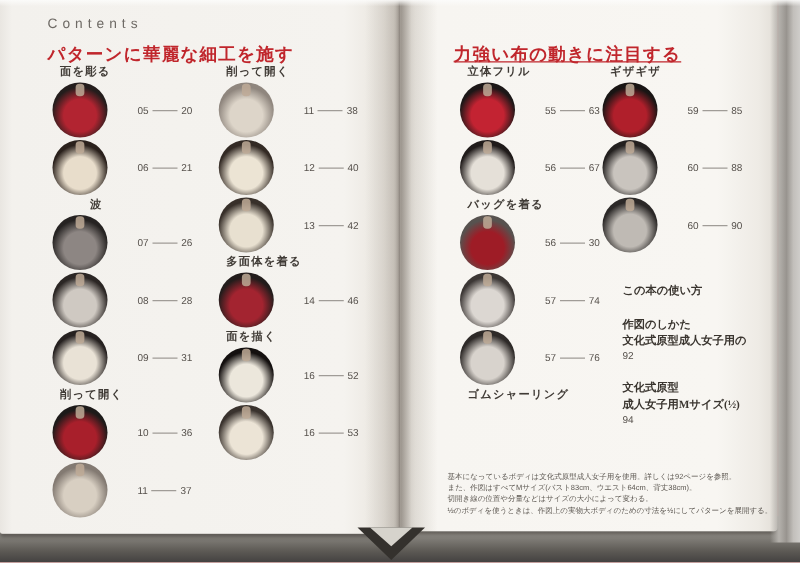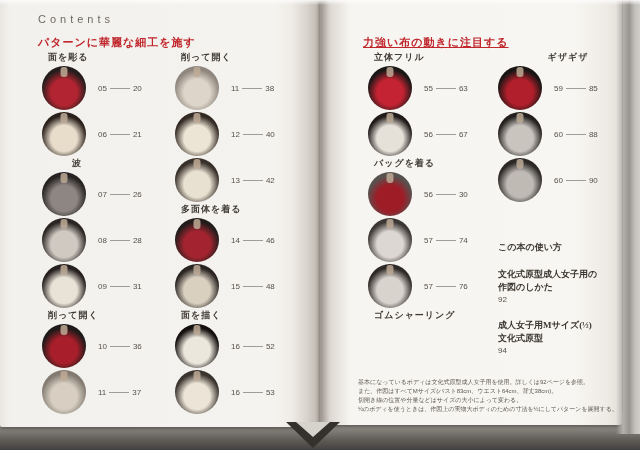--- a/index.html
+++ b/index.html
@@ -1,17 +1,17 @@
 <!DOCTYPE html>
 <html><head>
 <meta charset="utf-8">
 <style>
   html,body{margin:0;padding:0;background:#b8b5b0;}
   .stage{position:relative;width:640px;height:450px;overflow:hidden;
-         background:#14532d;font-family:"Liberation Sans",sans-serif;}
+         background:#fca5a5;font-family:"Liberation Sans",sans-serif;}
   
   .bottom-shadow{position:absolute;left:0;right:0;top:413px;bottom:0;
     background:linear-gradient(to bottom,#aeaba5 0%,#908d87 35%,#5d5a55 75%,#434140 100%);}
   .page{position:absolute;top:0;}
   .page.left{left:0;width:320px;height:427px;border-radius:0 0 4px 2px;
     background:linear-gradient(to right,#e9e6e1 0%,#f3f1ed 3%,#f5f3ef 86%,#e9e5de 96%,#d7d2ca 100%);
     box-shadow:0 2px 3px rgba(40,35,30,.45);}
   .page.right{left:320px;width:302px;height:425px;border-radius:0 0 3px 4px;
     background:linear-gradient(to right,#d4cfc7 0%,#eeebe5 4%,#f7f5f1 10%,#f8f6f2 84%,#eeebe5 95%,#e1ddd6 100%);
     box-shadow:0 2px 3px rgba(40,35,30,.45);}
@@ -20,38 +20,38 @@
   .right-edge{position:absolute;left:616px;top:0;width:24px;height:434px;
     background:linear-gradient(to right,rgba(150,146,140,0) 0%,#b4b1ac 30%,#98948f 55%,#c2bfbb 78%,#cfcdca 100%);}
   .top-edge{position:absolute;left:0;top:0;width:640px;height:5px;
     background:linear-gradient(to bottom,rgba(252,252,251,.9),rgba(252,252,251,0));}
   .gutter-v-dark{position:absolute;left:286px;top:422px;width:0;height:0;
     border-left:27px solid transparent;border-right:27px solid transparent;border-top:26px solid #34312d;}
   .gutter-v-light{position:absolute;left:296px;top:422px;width:0;height:0;
     border-left:17px solid transparent;border-right:17px solid transparent;border-top:15px solid #d6d3cc;}
   
   .contents-title{position:absolute;left:38px;top:13px;font-size:11px;letter-spacing:4px;color:#6e6a65;}
-  .section-heading{position:absolute;top:35px;font-size:11px;font-weight:bold;color:#c0262c;
+  .section-heading{position:absolute;top:35px;font-size:14px;font-weight:bold;color:#c0262c;
     font-family:"Liberation Serif",serif;letter-spacing:1px;text-align:center;}
   .page.left  .section-heading{left:38px;}
   .page.right .section-heading{left:43px;text-decoration:underline;}
   .toc-col{position:absolute;top:52px;width:134px;}
-  #col-l0{left:42px;} #col-l1{left:175px;} #col-r0{left:48px;} #col-r1{left:178px;text-align:center;}
+  #col-l0{left:42px;} #col-l1{left:175px;} #col-r0{left:48px;} #col-r1{left:162px;}
   .group-label{font-size:9px;font-weight:bold;color:#403b36;font-family:"Liberation Serif",serif;
     height:10px;line-height:10px;margin:0 0 4px 6px;letter-spacing:1px;white-space:nowrap;}
   .group:not(:first-child) .group-label{margin-top:2px;}
   .group-label.indent{margin-left:30px;}
   .toc-item{display:flex;align-items:center;height:44px;margin-bottom:2px;}
   .thumb{position:relative;width:44px;height:44px;flex:0 0 44px;border-radius:50%;
     background:radial-gradient(circle at 50% 60%,var(--fg) 0%,var(--fg) 38%,var(--bg) 66%);}
   .thumb::before{content:"";position:absolute;top:1px;left:50%;transform:translateX(-50%);
     width:7px;height:10px;border-radius:3px;background:rgba(190,170,150,.85);}
-  .nums{display:flex;align-items:center;margin-left:12px;font-size:8px;color:#56514c;white-space:nowrap;}
+  .nums{display:flex;align-items:center;margin-left:24px;font-size:8px;color:#56514c;white-space:nowrap;}
   .dash{width:20px;height:1px;background:#a09c97;margin:0 3px;}
-  .ref-entries{position:absolute;left:178px;top:226px;width:124px;margin-top:15px;}
+  .ref-entries{position:absolute;left:178px;top:226px;width:124px;}
   .ref-entry{margin-bottom:14px;}
   .ref-line{font-size:9px;font-weight:bold;color:#3a352f;font-family:"Liberation Serif",serif;
     line-height:13px;white-space:nowrap;}
   .ref-page{font-size:8px;color:#56514c;line-height:10px;margin-top:1px;}
   .footnote{position:absolute;left:38px;top:378px;width:272px;}
   .footnote-line{font-size:6px;line-height:9px;color:#5d5852;white-space:nowrap;}
 </style>
 </head>
 <body>
 
@@ -159,28 +159,20 @@
         <div class="group">
           <div class="group-label">多面体を着る</div>
           <div class="toc-item">
             <span class="thumb" style="--bg: #221c1b; --fg: #a32430;"></span>
             <span class="nums">
               <span class="num">14</span>
               <span class="dash"></span>
               <span class="num">46</span>
             </span>
           </div>
-          <div class="toc-item">
-            <span class="thumb" style="--bg: #2a2522; --fg: #d9d0c0;"></span>
-            <span class="nums">
-              <span class="num">15</span>
-              <span class="dash"></span>
-              <span class="num">48</span>
-            </span>
-          </div>
         </div>
         <div class="group">
           <div class="group-label">面を描く</div>
           <div class="toc-item">
             <span class="thumb" style="--bg: #14100f; --fg: #ece7dc;"></span>
             <span class="nums">
               <span class="num">16</span>
               <span class="dash"></span>
               <span class="num">52</span>
             </span>
@@ -277,27 +269,27 @@
               <span class="num">90</span>
             </span>
           </div>
         </div>
       </div>
     <div class="ref-entries">
         <div class="ref-entry">
           <div class="ref-line">この本の使い方</div>
         </div>
         <div class="ref-entry">
+          <div class="ref-line">作図のしかた</div>
           <div class="ref-line">文化式原型成人女子用の</div>
-          <div class="ref-line">作図のしかた</div>
           <div class="ref-page">92</div>
         </div>
         <div class="ref-entry">
+          <div class="ref-line">文化式原型</div>
           <div class="ref-line">成人女子用Mサイズ(½)</div>
-          <div class="ref-line">文化式原型</div>
           <div class="ref-page">94</div>
         </div>
       </div>
     <div class="footnote">
         <div class="footnote-line">基本になっているボディは文化式原型成人女子用を使用。詳しくは92ページを参照。</div>
         <div class="footnote-line">また、作図はすべてMサイズ(バスト83cm、ウエスト64cm、背丈38cm)。</div>
         <div class="footnote-line">切開き線の位置や分量などはサイズの大小によって変わる。</div>
         <div class="footnote-line">½のボディを使うときは、作図上の実物大ボディのための寸法を½にしてパターンを展開する。</div>
       </div>
   </div>

